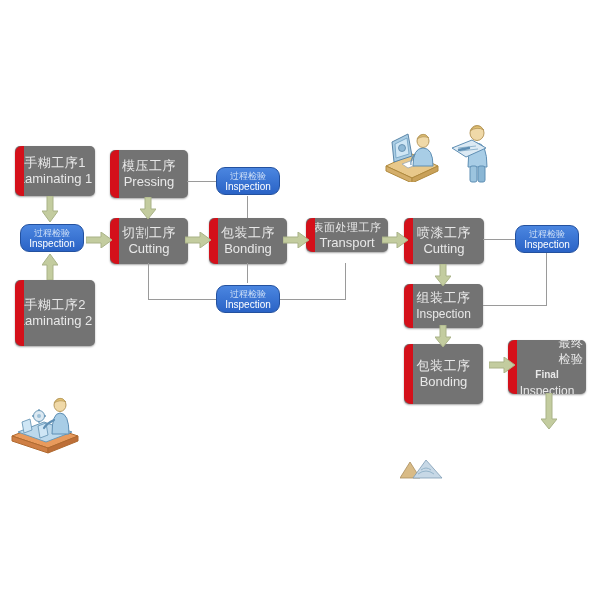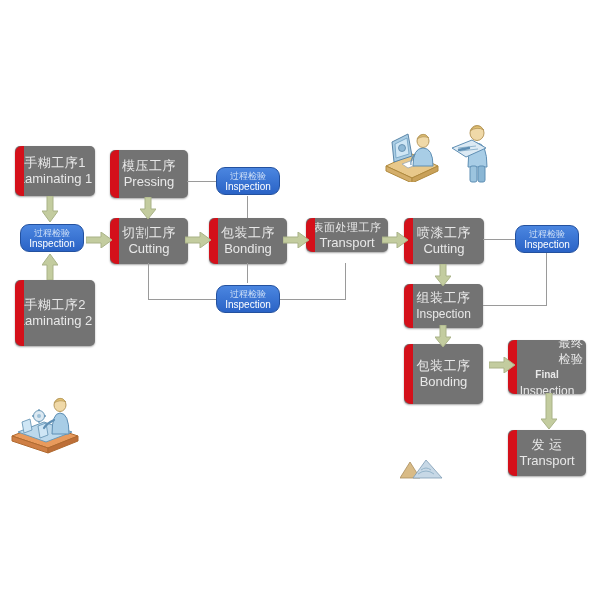--- a/index.html
+++ b/index.html
@@ -195,24 +195,20 @@
     <span class="zh">包装工序</span>
     <span class="en">Bonding</span>
   </div>
 
   <div class="node" style="left:508px;top:340px;width:78px;height:54px;">
     <span class="zh" style="font-size:12px;margin-left:48px;">最终检验</span>
     <span class="en" style="font-size:10px;font-weight:bold;">Final</span>
     <span class="en2" style="font-size:12px;">Inspection</span>
   </div>
 
-  <div class="node" style="left:508px;top:430px;width:78px;height:46px;">
-    <span class="zh">发 运</span>
-    <span class="en">Transport</span>
-  </div>
 
   <div class="insp" style="left:20px;top:224px;width:64px;height:28px;">
     <span class="zh">过程检验</span>
     <span class="en">Inspection</span>
   </div>
 
   <div class="insp" style="left:216px;top:167px;width:64px;height:28px;">
     <span class="zh">过程检验</span>
     <span class="en">Inspection</span>
   </div>

